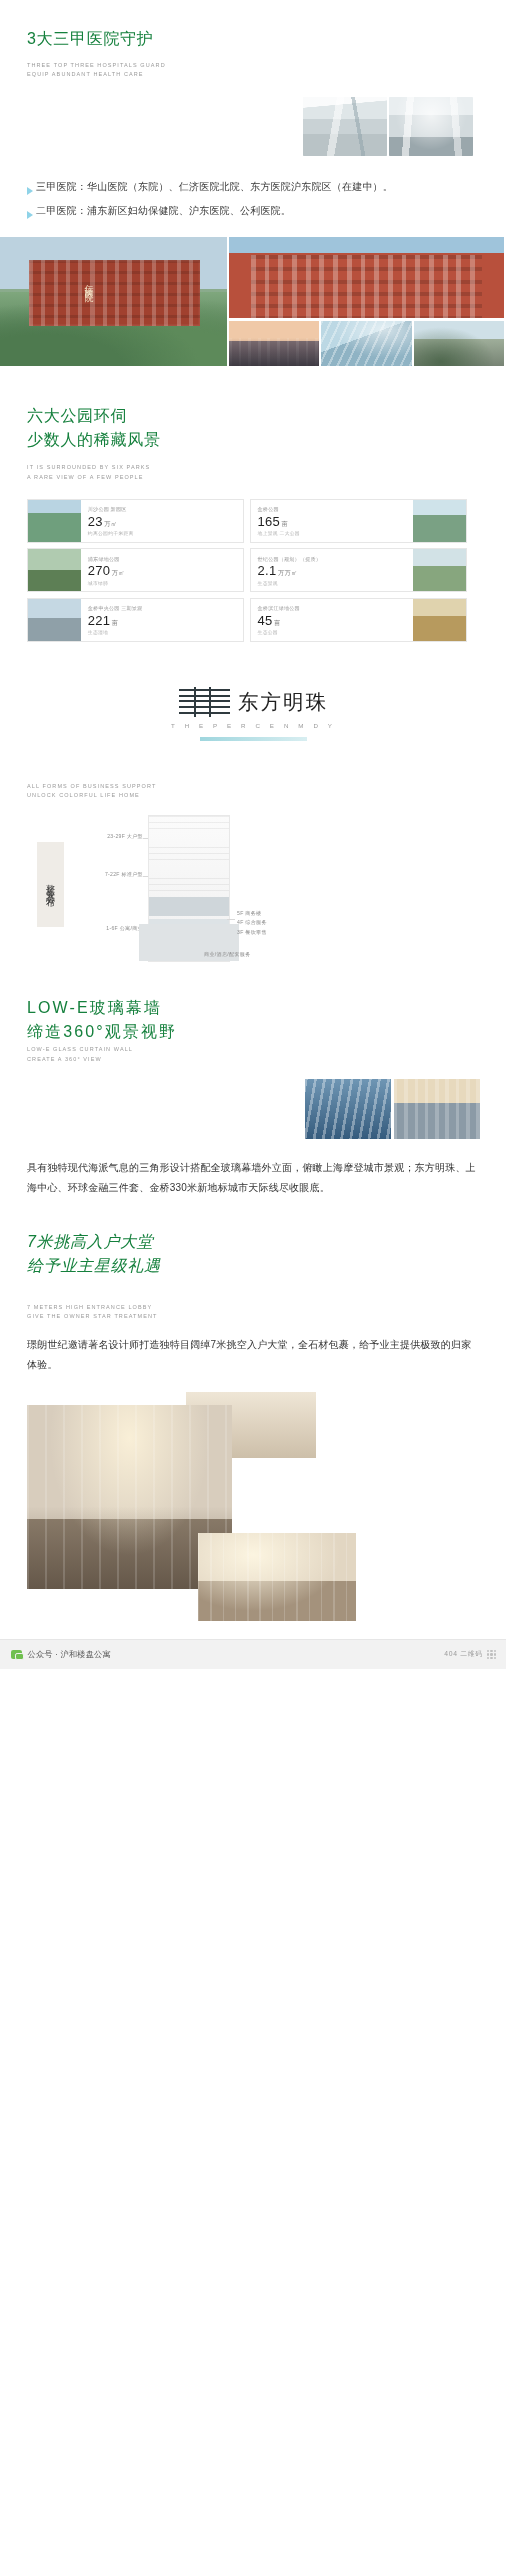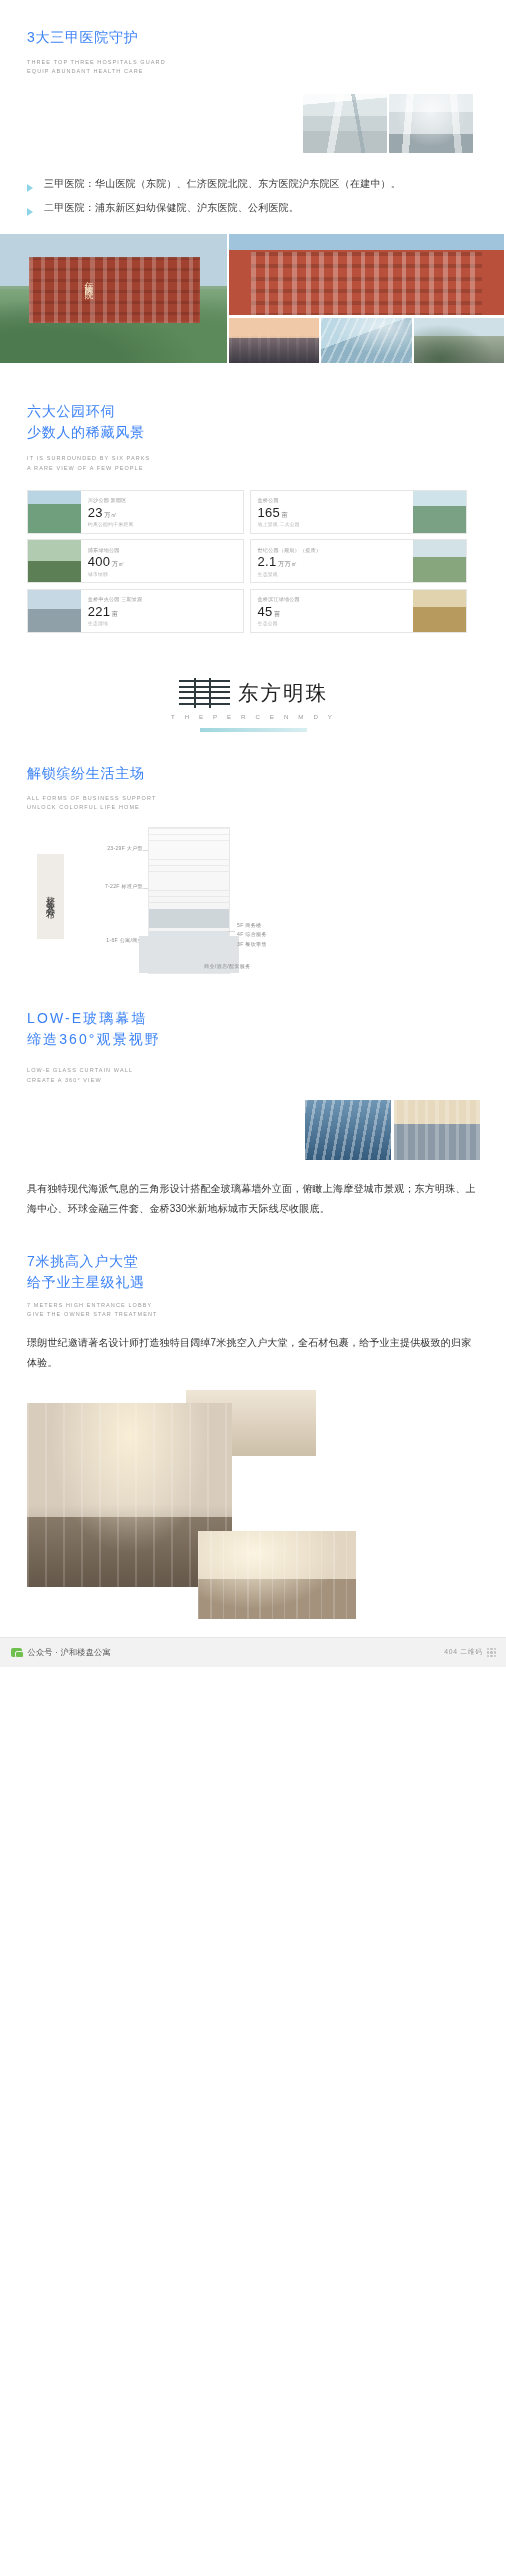--- a/index.html
+++ b/index.html
@@ -8,24 +8,24 @@
     background: #ffffff;
     font-family: "Liberation Sans", sans-serif;
     color: #2b2b2b;
     -webkit-font-smoothing: antialiased;
   }
   .page { width: 507px; position: relative; overflow: hidden; }
 
   
   .sec { position: relative; }
   .heading {
-    font-size: 14px;
+    font-size: 16px;
     line-height: 1.5;
     letter-spacing: 0.7px;
-    color: #3b82f6;
+    color: #15803d;
     font-weight: 400;
   }
   .heading .ln { display: block; }
   .subheading-en {
     font-size: 5.5px;
     letter-spacing: 1.1px;
     color: #9a9a9a;
     line-height: 1.7;
     text-transform: uppercase;
   }
@@ -61,21 +61,21 @@
   }
   .ph-corridor2::after {
     content: ""; position: absolute; inset: 0;
     background:
       linear-gradient(95deg, transparent 0 20%, rgba(255,255,255,.6) 20% 28%, transparent 28%),
       linear-gradient(265deg, transparent 0 18%, rgba(255,255,255,.5) 18% 26%, transparent 26%),
       radial-gradient(ellipse at 50% 30%, rgba(255,255,255,.7), transparent 60%);
   }
 
   .bullets { margin-bottom: 18px; }
-  .bullet { display: flex; align-items: flex-end; gap: 11px; margin-bottom: 8.2px; }
+  .bullet { display: flex; align-items: flex-end; gap: 3px; margin-bottom: 8.2px; }
   .tri {
     width: 0; height: 0; flex: 0 0 auto; margin-top: 4.1px;
     border-left: 6.2px solid #8fd3e8;
     border-top: 4.1px solid transparent;
     border-bottom: 4.1px solid transparent;
   }
   .bullet-text { font-size: 10px; line-height: 1.6; color: #3a3a3a; letter-spacing: 0.2px; }
 
   
   .collage {
@@ -207,39 +207,39 @@
   .tick.r3 { left: 210px; top: 114px; }
   .tick.r4 { left: 177px; top: 136px; }
   .lead { position: absolute; height: 0.7px; background: #d8d8d8; }
   .lead.l1 { left: 116px; top: 22.6px; width: 6.8px; }
   .lead.l2 { left: 116px; top: 61px; width: 6.8px; }
   .lead.l3 { left: 116px; top: 114px; width: 6.8px; }
   .lead.lr { left: 200px; top: 104px; width: 8.2px; }
 
   
   .s5 { padding: 30px 27px 0 27px; }
-  .s5 .heading { margin-bottom: 16px; letter-spacing: 2.1px; }
+  .s5 .heading { margin-bottom: 1px; letter-spacing: 2.1px; }
   .s5 .subheading-en { margin-bottom: 15px; }
   .lowe-photos { display: flex; gap: 2.7px; justify-content: flex-end; margin-bottom: 19px; }
   .lowe-ph { height: 60px; }
   .lowe-ph.a { width: 86px;
     background:
       repeating-linear-gradient(100deg, rgba(255,255,255,.35) 0 2.7px, transparent 2.7px 9px),
       linear-gradient(to bottom, #6f96b4, #355b7d);
   }
   .lowe-ph.b { width: 86px;
     background:
       repeating-linear-gradient(to right, rgba(255,255,255,.22) 0 3.4px, transparent 3.4px 10.3px),
       linear-gradient(to bottom, #e7d9bd 0 40%, #8b9aa6 40% 100%);
   }
   .body-copy { font-size: 10px; line-height: 1.95; color: #333; letter-spacing: 0.2px; }
 
   
   .s6 { padding: 33px 27px 0 27px; }
-  .s6 .heading { margin-bottom: 8px; }
+  .s6 .heading { margin-bottom: 25px; font-style: italic; }
   .s6 .subheading-en { margin-bottom: 13.7px; }
   .lobby-collage { position: relative; height: 226px; margin-top: 18px; }
   .lb { position: absolute; }
   .lb-main { left: 0; top: 12.3px; width: 205px; height: 184px;
     background:
       radial-gradient(ellipse at 50% 18%, rgba(255,245,220,.85), transparent 55%),
       linear-gradient(to bottom, #d8cdbd 0 62%, #8e7f6d 62% 100%);
   }
   .lb-main::after {
     content:""; position:absolute; inset:0;
@@ -351,21 +351,21 @@
           </div>
           <div class="park-img p2"></div>
         </div>
       </div>
 
       <div class="park-row">
         <div class="park-cell">
           <div class="park-img p3"></div>
           <div class="park-meta">
             <div class="park-label">浦东绿地公园</div>
-            <div class="park-val"><span>400</span><span class="unit">万㎡</span></div>
+            <div class="park-val"><span>270</span><span class="unit">万㎡</span></div>
             <div class="park-sub">城市绿肺</div>
           </div>
         </div>
         <div class="park-cell">
           <div class="park-meta">
             <div class="park-label">世纪公园（规划）（提质）</div>
             <div class="park-val"><span>2.1</span><span class="unit">万万㎡</span></div>
             <div class="park-sub">生态景观</div>
           </div>
           <div class="park-img p4"></div>
@@ -405,21 +405,20 @@
           <b></b>
       </div>
       <div class="pv-title">东方明珠</div>
     </div>
     <div class="pv-en">T H E   P E R   C E N M D Y</div>
     <div class="pv-rule"></div>
   </section>
 
   <section class="sec s4">
     <h2 class="heading">
-      <span class="ln">解锁缤纷生活主场</span>
     </h2>
     <div class="subheading-en">
       <div>ALL FORMS OF BUSINESS SUPPORT</div>
       <div>UNLOCK COLORFUL LIFE HOME</div>
     </div>
 
     <div class="tower-area">
       <div class="tower-tag">
         <span>整栋业态分布</span>
       </div>

